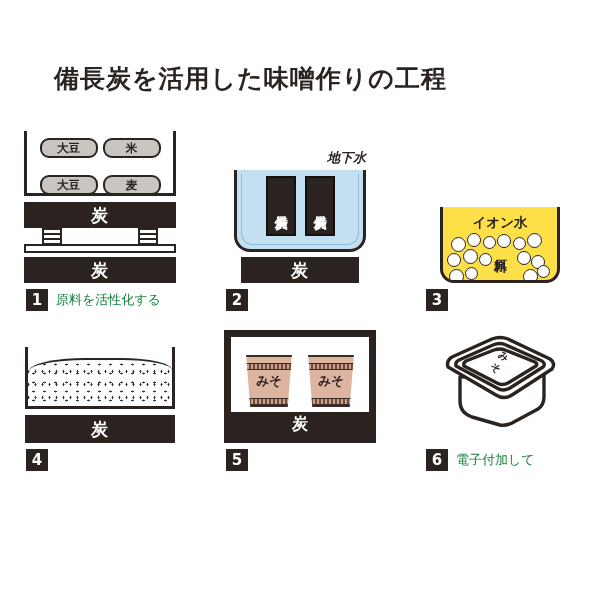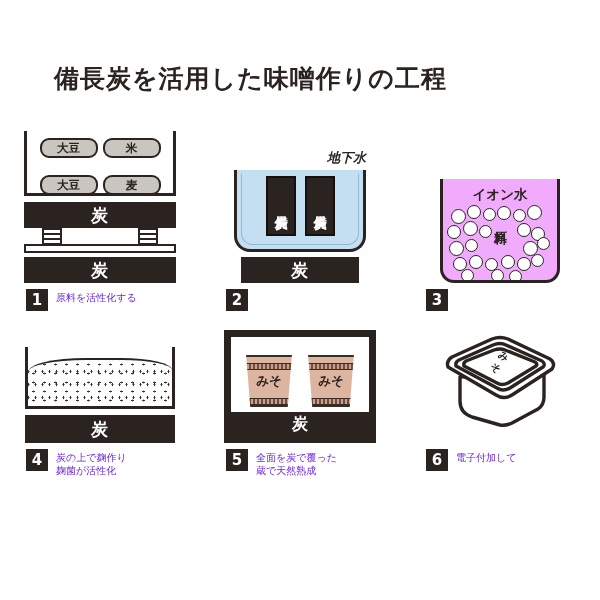--- a/index.html
+++ b/index.html
@@ -76,23 +76,23 @@
     background: #2b2320;
     color: #ffffff;
     font-size: 15px;
     font-weight: 700;
     display: flex;
     align-items: center;
     justify-content: center;
     line-height: 1;
   }
   .cap-text {
-    font-size: 10px;
+    font-size: 13px;
     line-height: 1.34;
-    color: #6d28d9;
+    color: #15803d;
     white-space: pre-line;
     padding-top: 2px;
   }
 
   
   .charbar {
     background: #2b2320;
     color: #ffffff;
     display: flex;
     align-items: center;
@@ -212,26 +212,26 @@
     box-sizing: border-box;
     writing-mode: vertical-rl;
     letter-spacing: 0px;
   }
   .s2 .bar { height: 26px; margin-top: 5px; width: 118px; margin-left: auto; margin-right: auto; }
 
   
   .s3 { width: 120px; }
   .s3 .vessel {
     position: relative;
-    height: 104px;
+    height: 76px;
     border: 3.5px solid #2b2320;
     border-top: none;
     border-radius: 0 0 14px 14px;
     box-sizing: border-box;
-    background: #f0abfc;
+    background: #fde047;
     overflow: hidden;
     margin-top: 47px;
   }
   .s3 .wlabel {
     position: absolute;
     top: 7px; left: 0; right: 0;
     text-align: center;
     font-size: 13.5px;
     font-weight: 700;
     color: #2b2320;
@@ -455,22 +455,20 @@
         <div class="art" style="height:110px;">
           <div class="art-inner s4">
             <div class="tray">
               <div class="koji"></div>
             </div>
             <div class="charbar bar">炭</div>
           </div>
         </div>
         <div class="caption">
           <div class="num">4</div>
-          <div class="cap-text">炭の上で麹作り
-麹菌が活性化</div>
         </div>
       </div>
 
       <div class="cell">
         <div class="art" style="height:110px;">
           <div class="art-inner s5">
             <div class="room">
               <div class="inner">
                 <div class="barrel">
                   <span class="hoopt"></span>
@@ -482,22 +480,20 @@
                   <span class="hoopb"></span>
                   <span class="btxt">みそ</span>
                 </div>
               </div>
               <div class="bar">炭</div>
             </div>
           </div>
         </div>
         <div class="caption">
           <div class="num">5</div>
-          <div class="cap-text">全面を炭で覆った
-蔵で天然熟成</div>
         </div>
       </div>
 
       <div class="cell">
         <div class="art" style="height:110px;">
           <div class="art-inner s6">
             <svg width="124" height="96" viewBox="0 0 124 96">
               <g fill="#ffffff" stroke="#2b2320" stroke-width="3.4" stroke-linejoin="round" stroke-linecap="round">
                 <path d="M22 44 L22 68 Q22 80 34 84 L62 92 Q68 93 74 90 L100 76 Q106 72 106 64 L106 40 Z"></path>
                 <path d="M10 34 Q8 28 14 24 L54 6 Q62 3 70 6 L112 26 Q118 30 114 36 L74 62 Q66 67 58 62 Z"></path>

